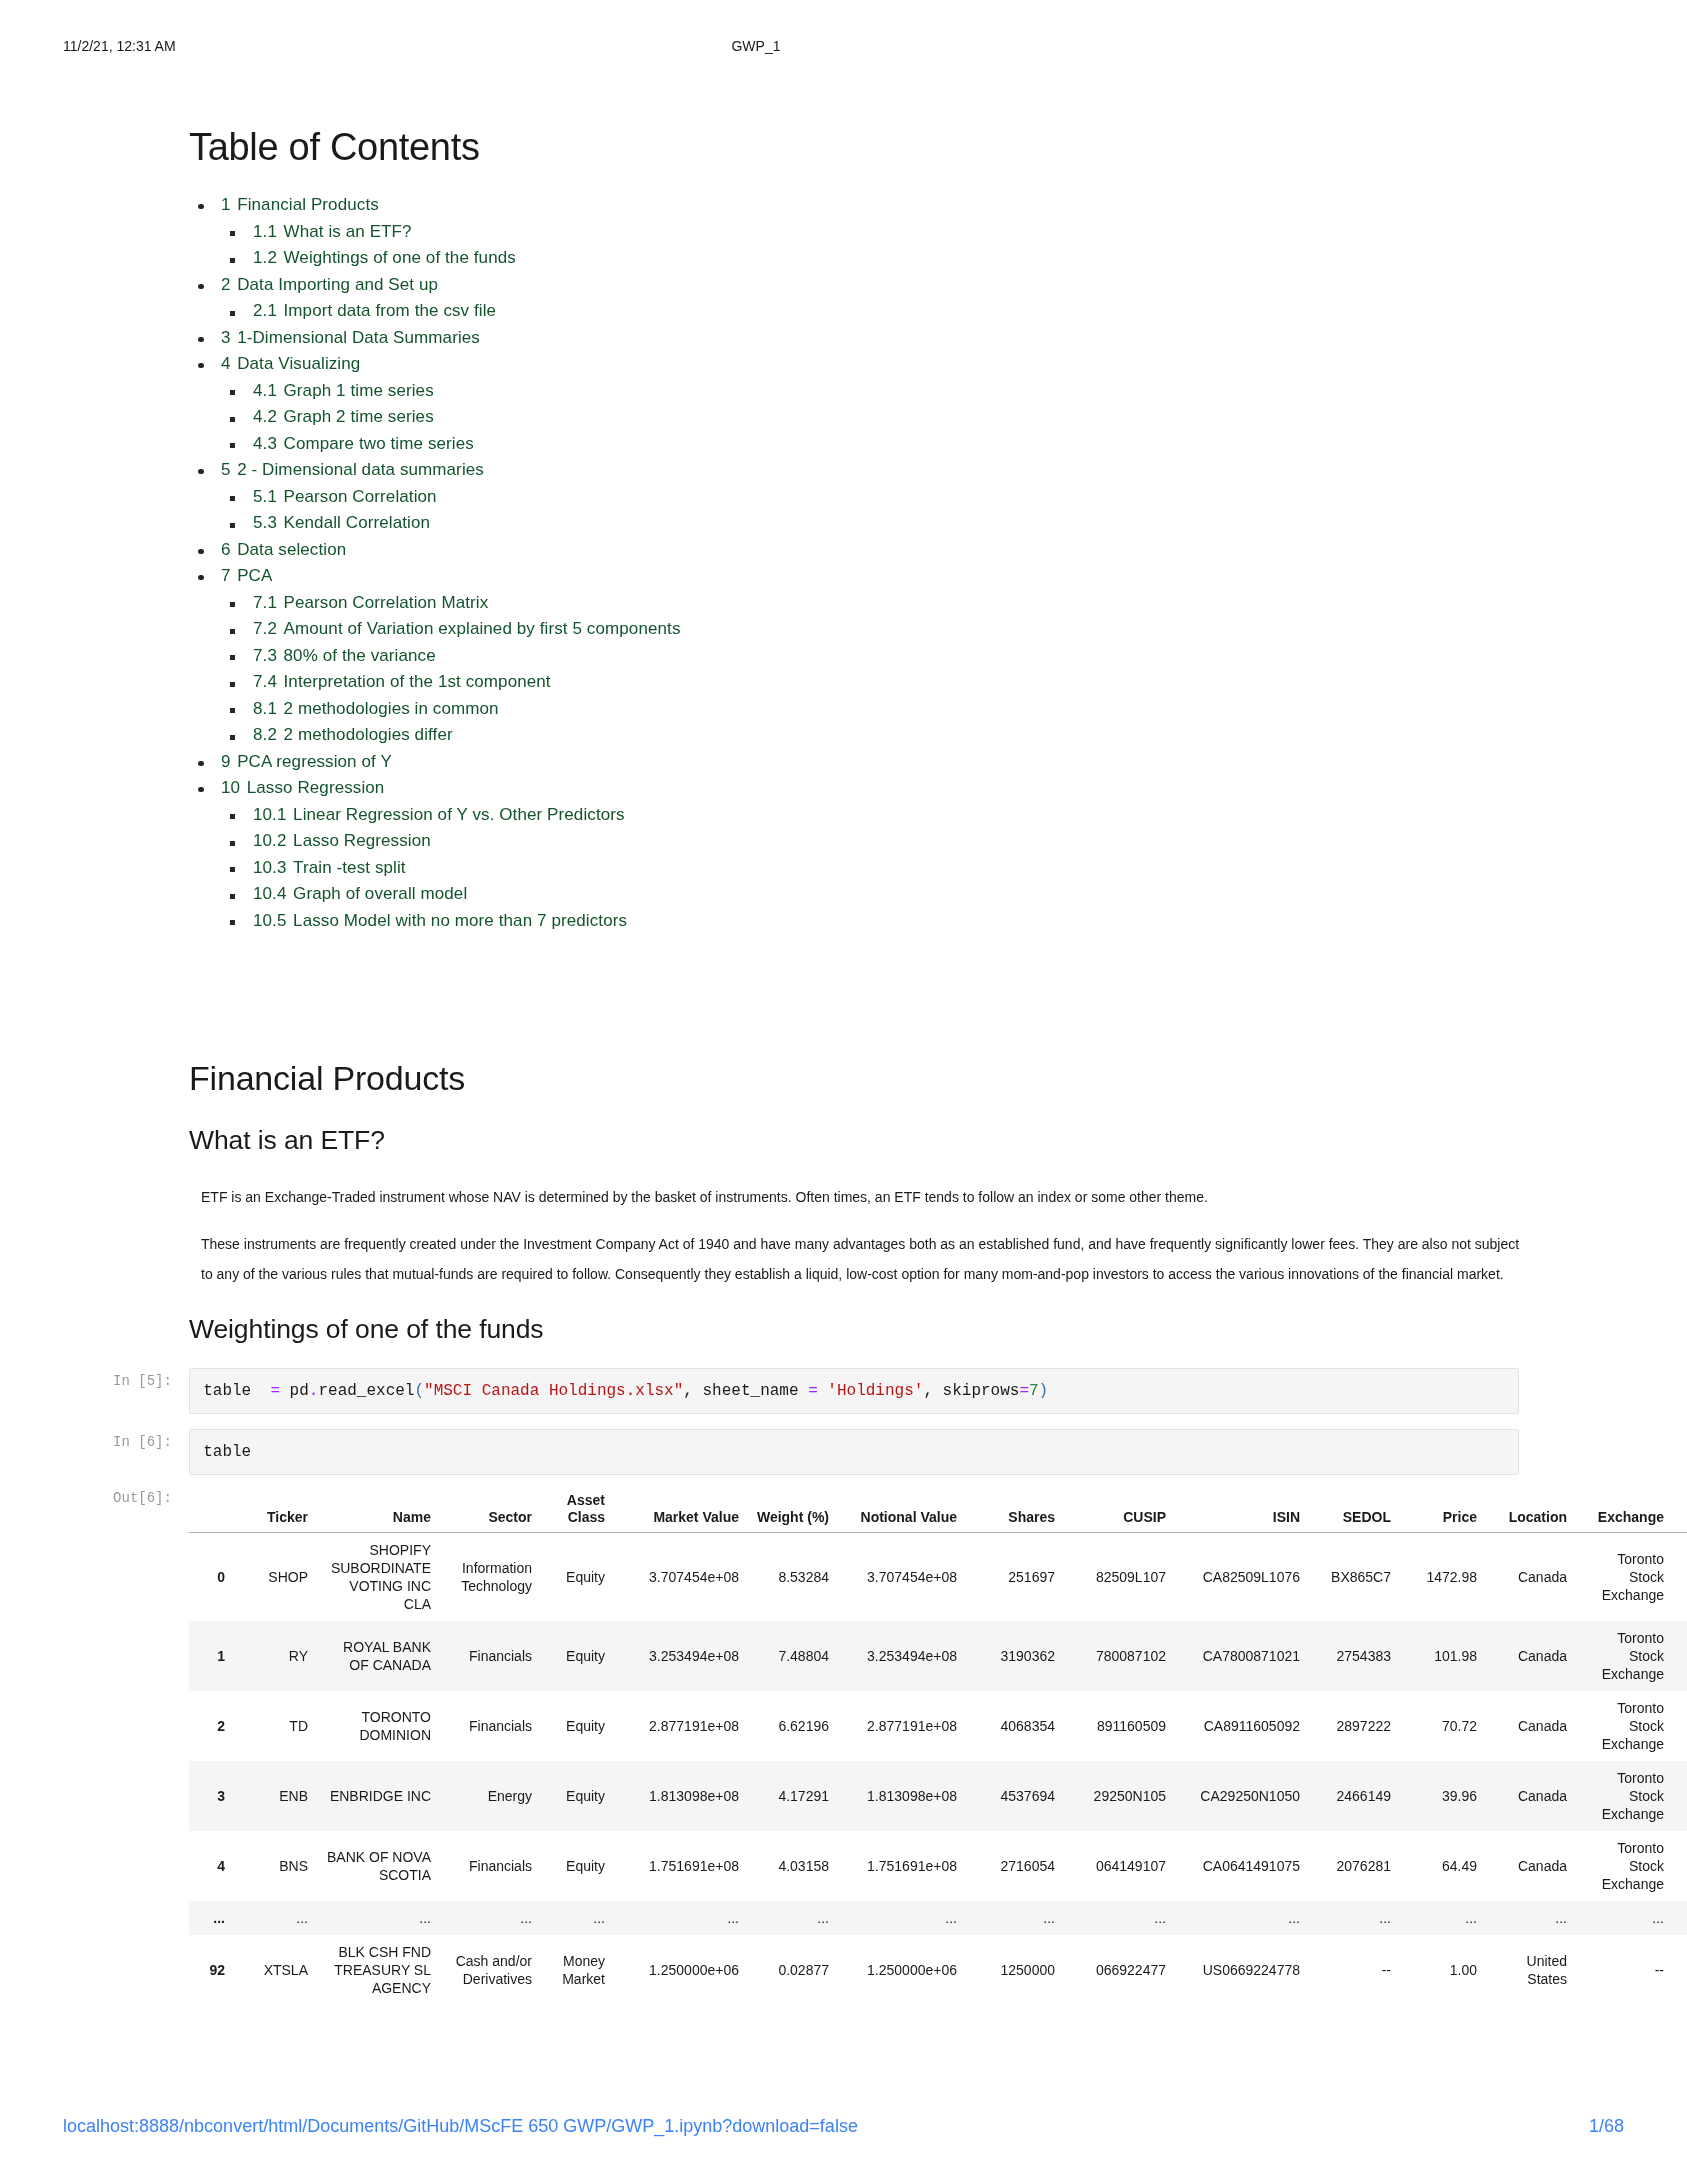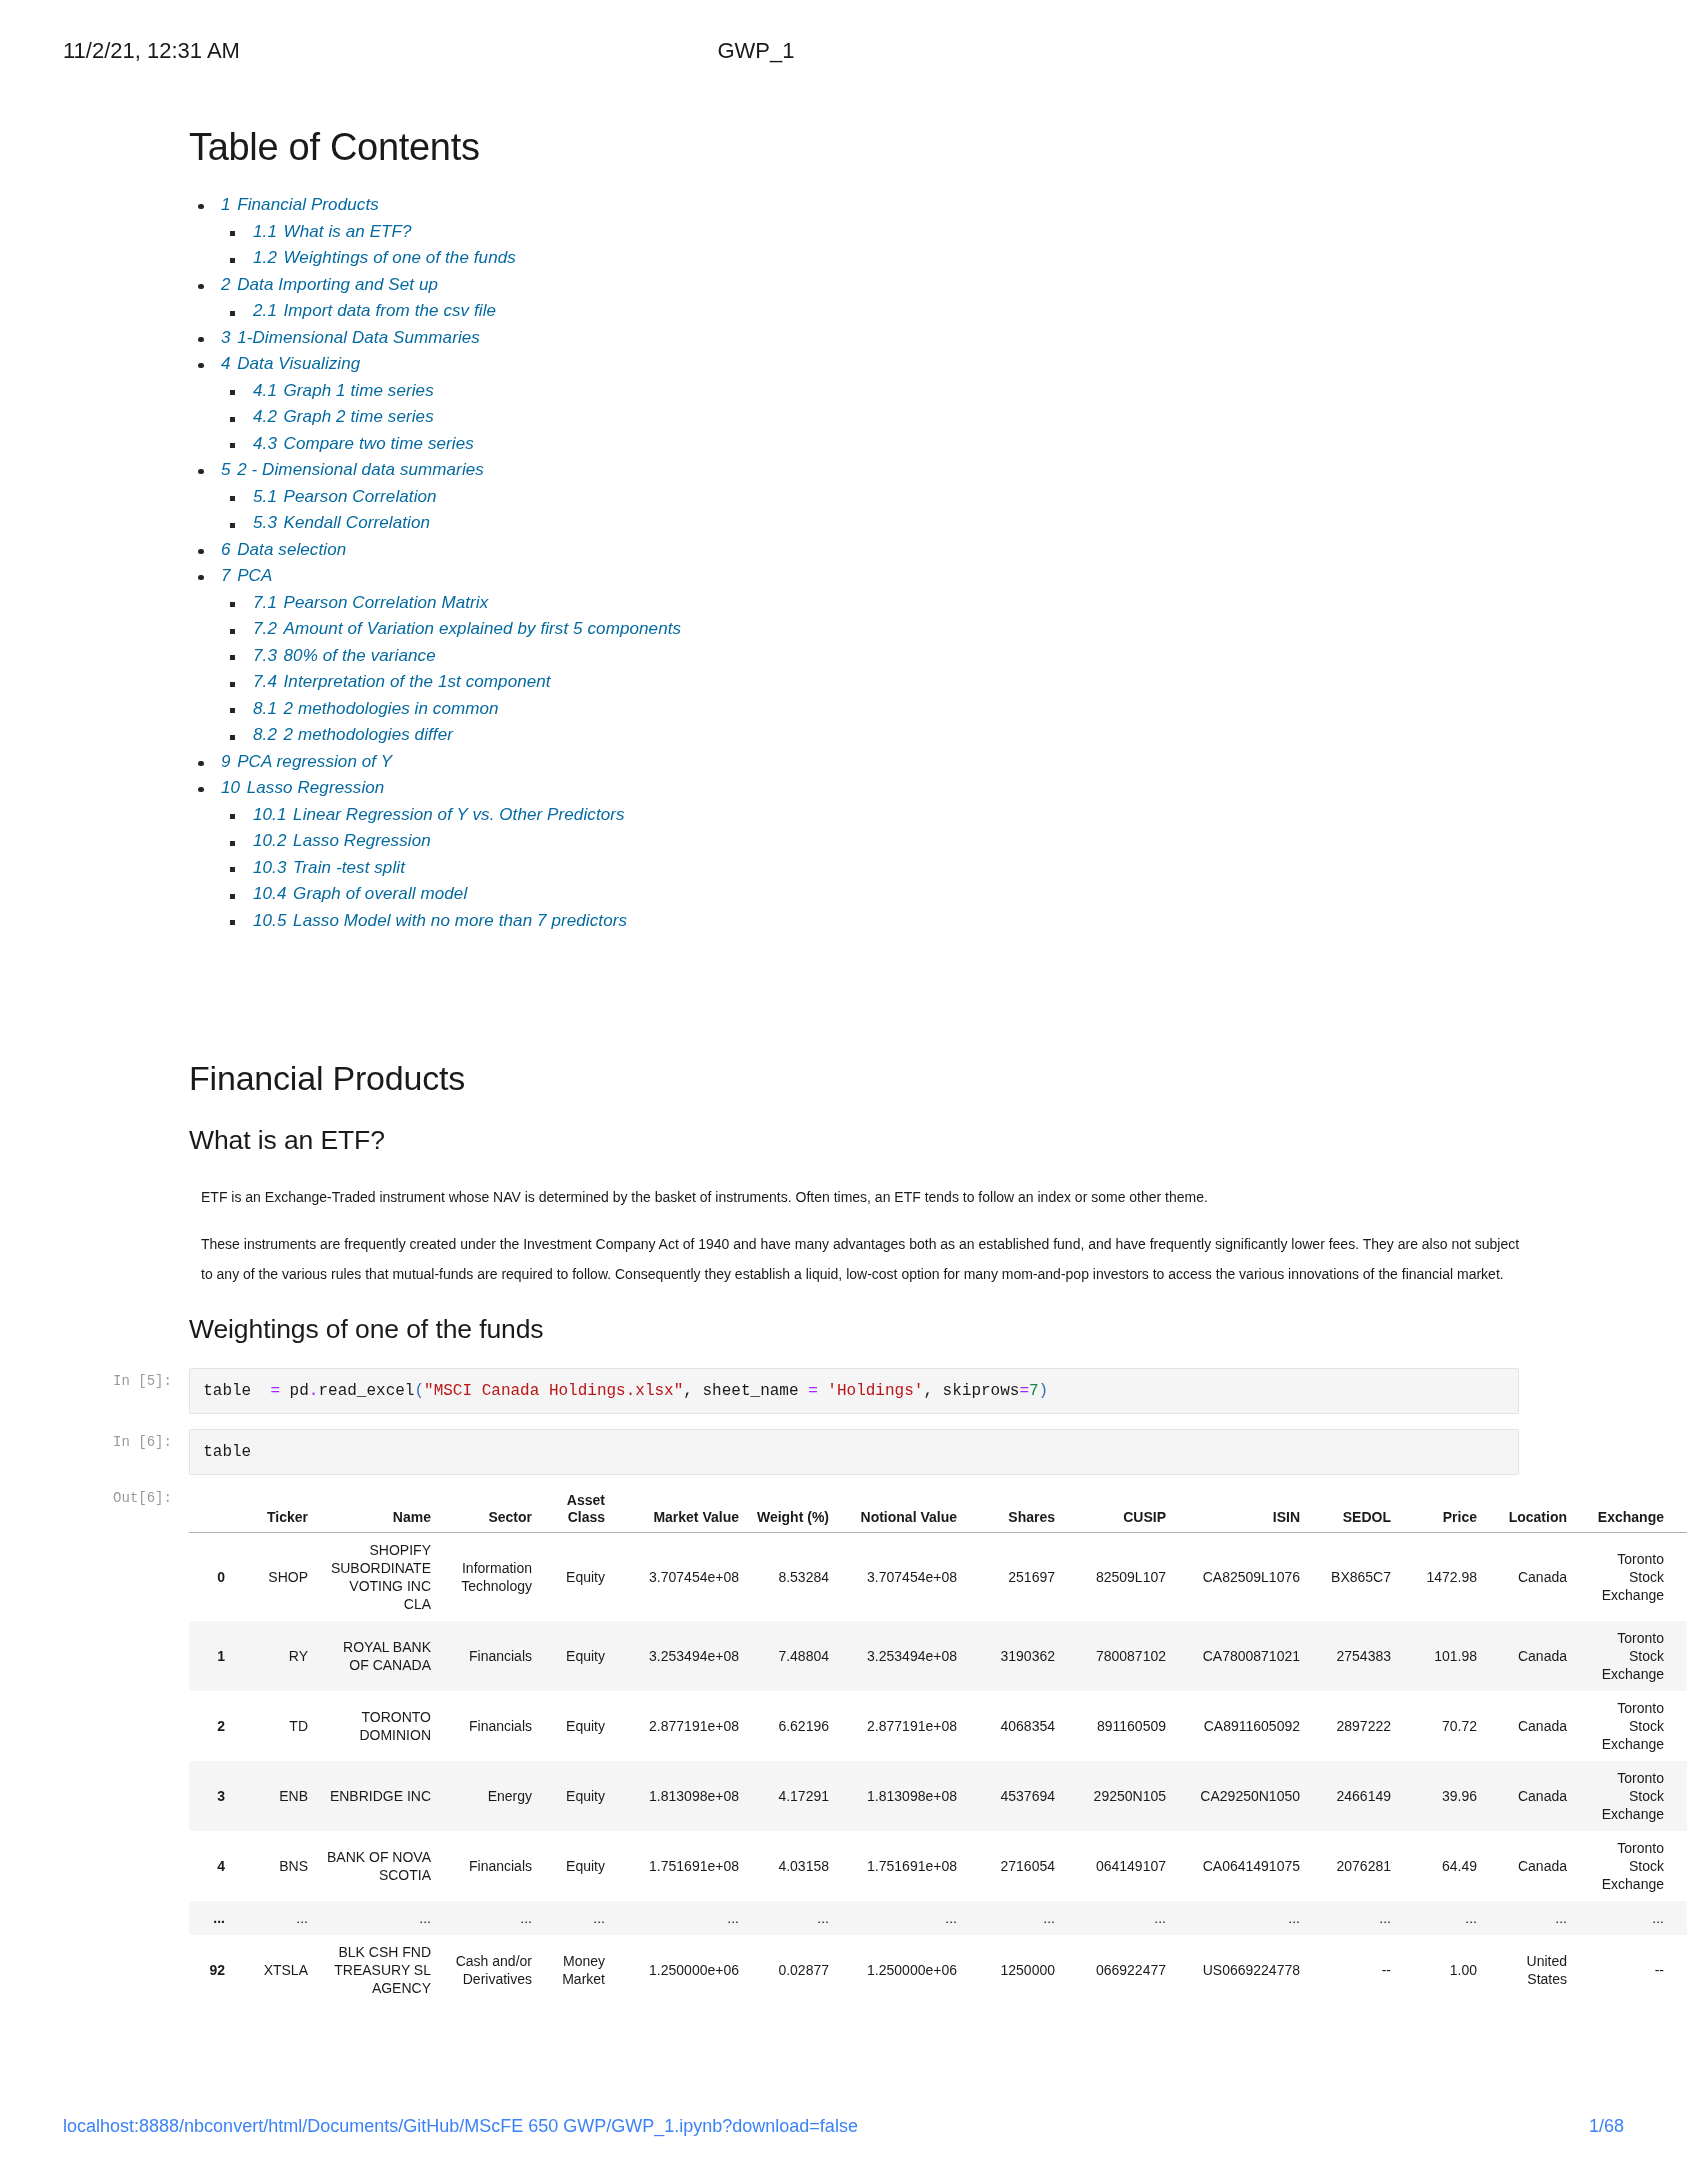--- a/index.html
+++ b/index.html
@@ -16,21 +16,21 @@
     overflow: hidden;
   }
 
   
   .print-header {
     position: absolute;
     top: 38px;
     left: 0;
     width: 1687px;
     height: 26.5px;
-    font-size: 22px;
+    font-size: 14px;
     color: #1a1a1a;
   }
   .print-header .ph-left {
     position: absolute;
     left: 63px;
     top: 0;
     white-space: nowrap;
   }
   .print-header .ph-center {
     position: absolute;
@@ -124,25 +124,24 @@
   .toc li.lvl2::before {
     content: "";
     position: absolute;
     left: 41px;
     top: 12.6px;
     width: 5.3px;
     height: 5.3px;
     background: #262626;
   }
   .toc a {
-    color: #0369a1;
+    color: #14532d;
     text-decoration: none;
     font-size: 17px;
     letter-spacing: 0.1px;
-    font-style: italic;
   }
   .toc a .num {
     margin-right: 6.6px;
   }
 
   
   p.body-text {
     position: absolute;
     margin: 12px;
     padding: 0;

